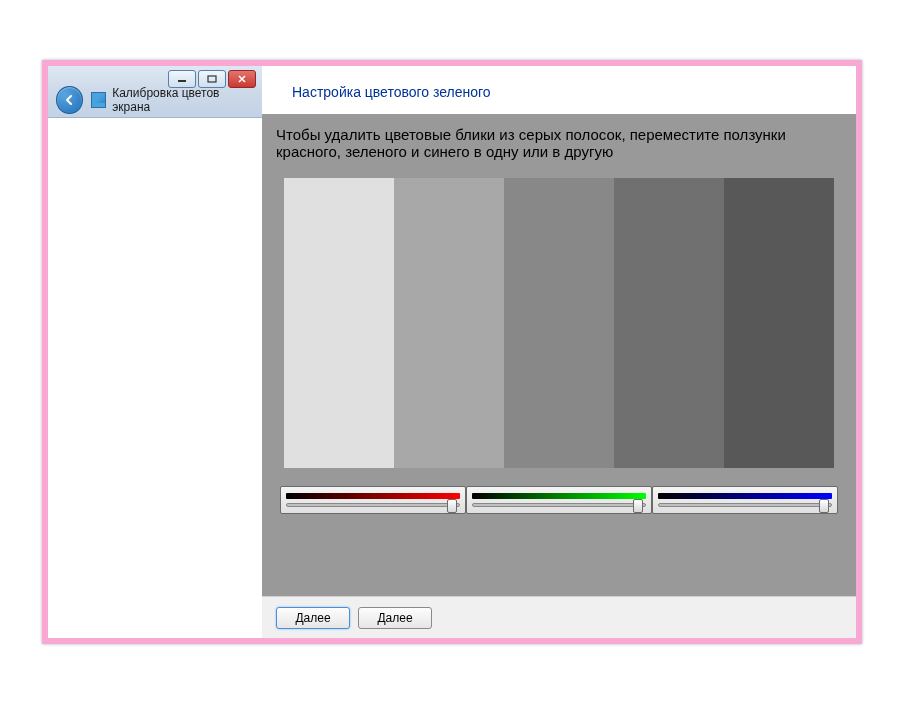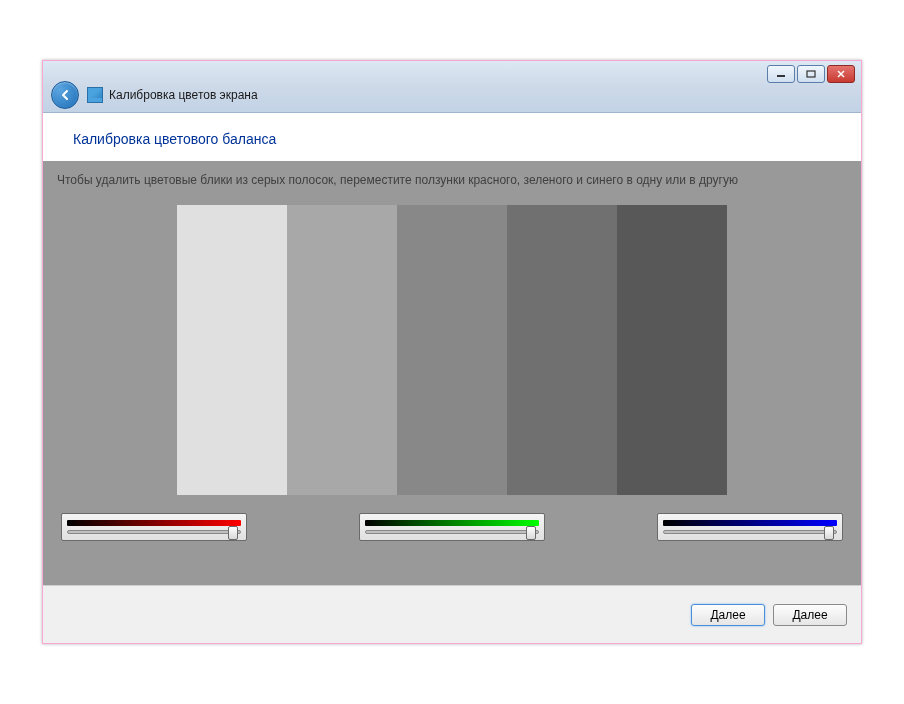--- a/index.html
+++ b/index.html
@@ -8,25 +8,25 @@
       background: #fff;
       display: flex;
       align-items: center;
       justify-content: center;
       width: 904px;
       height: 704px;
     }
     .window {
       width: 820px;
       height: 584px;
-      border: 1px solid #f9a8d4;
+      border: 6px solid #f9a8d4;
       background: #fff;
       box-shadow: 0 0 3px rgba(0,0,0,0.3);
       display: flex;
-      flex-direction: column;
+      flex-direction: row;
       position: relative;
     }
     .titlebar {
       height: 52px;
       background: linear-gradient(to bottom, #dde8f4 0%, #cdd9e8 50%, #c2d3e6 100%);
       border-bottom: 1px solid #a0b6d0;
       display: flex;
       align-items: center;
       padding: 0 8px;
       position: relative;
@@ -107,22 +107,22 @@
       font-weight: normal;
     }
     .gray-area {
       flex: 1;
       background: #999999;
       padding: 12px 14px 14px;
       display: flex;
       flex-direction: column;
     }
     .instruction {
-      font-size: 12px;
-      color: #404040;
+      font-size: 15px;
+      color: #000000;
       margin-bottom: 18px;
     }
     .gray-bars {
       display: flex;
       margin: 0 auto;
       width: 550px;
       height: 290px;
     }
     .gray-bar {
       flex: 1;
@@ -162,25 +162,25 @@
       position: absolute;
       right: 2px;
       top: -5px;
       width: 10px;
       height: 14px;
       background: linear-gradient(to bottom, #fff, #d8d8d8);
       border: 1px solid #6a6a6a;
       border-radius: 2px;
     }
     .footer {
-      height: 58px;
+      height: 42px;
       border-top: 1px solid #d0d0d0;
       background: #f0f0f0;
       display: flex;
-      justify-content: flex-end;
+      justify-content: flex-start;
       align-items: center;
       padding: 0 14px;
       gap: 8px;
     }
     .footer-btn {
       min-width: 74px;
       height: 22px;
       border: 1px solid #8a8a8a;
       border-radius: 3px;
       background: linear-gradient(to bottom, #fdfdfd, #e6e6e6);
@@ -218,21 +218,21 @@
     <div class="back-btn">
       <svg width="14" height="14" viewBox="0 0 14 14">
           <path d="M9 3 L5 7 L9 11" stroke="#fff" stroke-width="2" fill="none" stroke-linecap="round" stroke-linejoin="round"></path>
         </svg>
     </div>
     <div class="app-icon"></div>
     <div class="title-text">Калибровка цветов экрана</div>
   </div>
 
   <div class="content">
-    <div class="heading">Калибровка цветового баланса</div>
+    <div class="heading">Настройка цветового зеленого</div>
 
     <div class="gray-area">
       <div class="instruction">Чтобы удалить цветовые блики из серых полосок, переместите ползунки красного, зеленого и синего в одну или в другую</div>
 
       <div class="gray-bars">
         <div class="gray-bar" style="background:#e0e0e0"></div>
         <div class="gray-bar" style="background:#a8a8a8"></div>
         <div class="gray-bar" style="background:#888888"></div>
         <div class="gray-bar" style="background:#707070"></div>
         <div class="gray-bar" style="background:#585858"></div>

